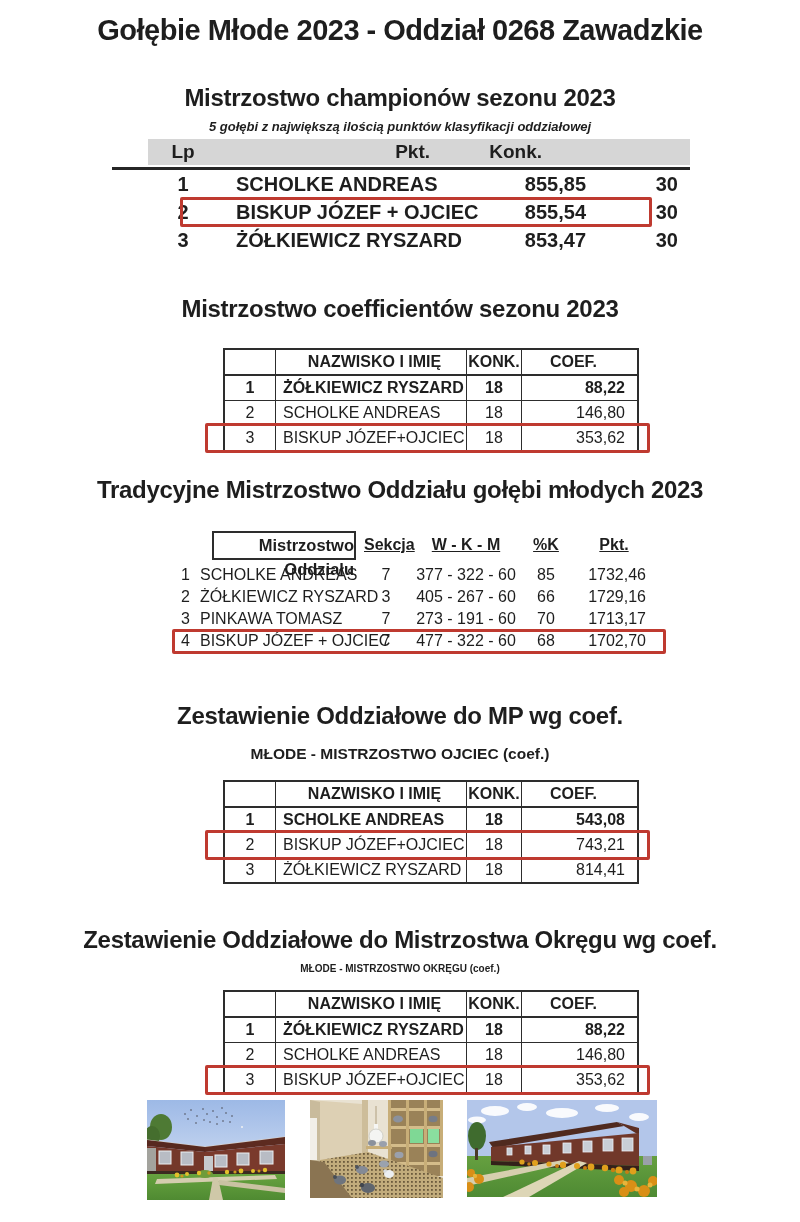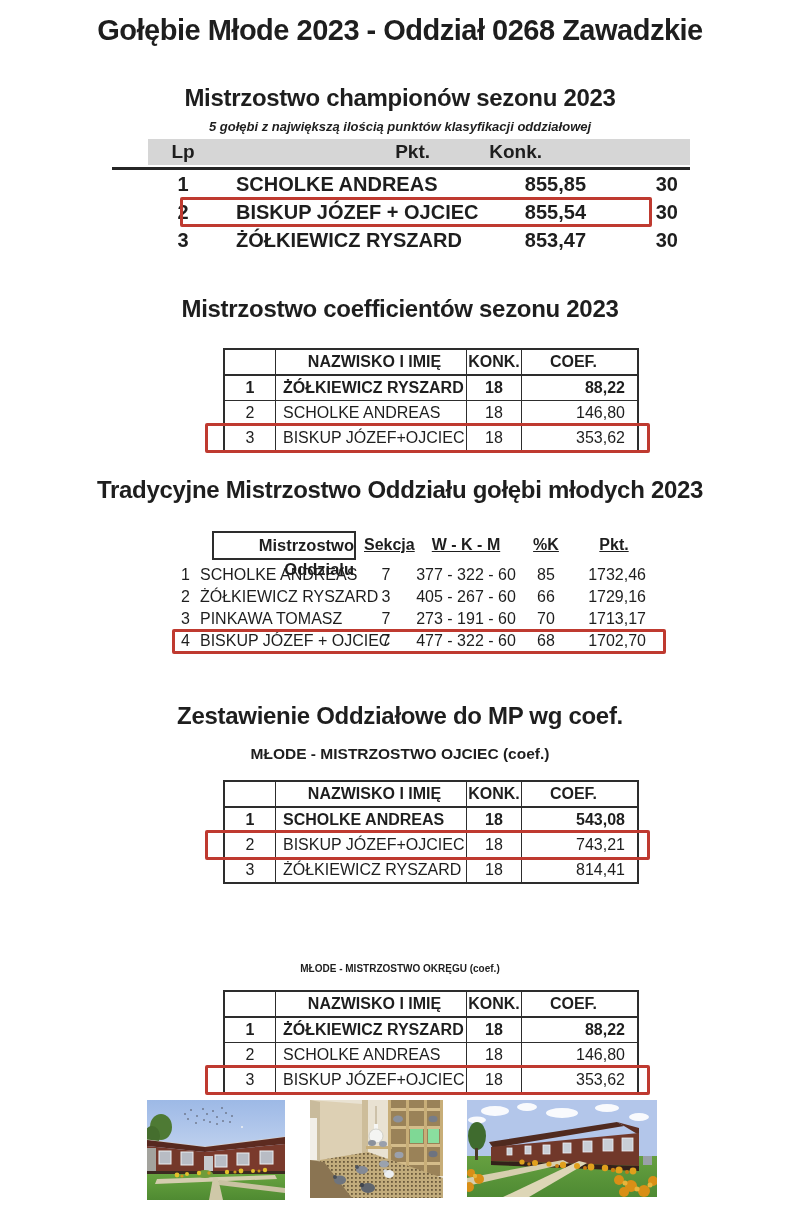--- a/index.html
+++ b/index.html
@@ -231,20 +231,21 @@
         </div>
         <div class="tcr">
           <div class="cell rank">3</div>
           <div class="cell name">ŻÓŁKIEWICZ RYSZARD</div>
           <div class="cell konk">18</div>
           <div class="cell coef">814,41</div>
         </div>
       </div>
   </div>
 
+  <div class="abs ctr sec-title s5-title">Zestawienie Oddziałowe do Mistrzostwa Okręgu wg coef.</div>
   <div class="abs ctr s5-sub">MŁODE - MISTRZOSTWO OKRĘGU (coef.)</div>
 
   <div class="abs tc t5">
     <div class="tcr hdr">
       <div class="cell rank"></div>
       <div class="cell name">NAZWISKO I IMIĘ</div>
       <div class="cell konk">KONK.</div>
       <div class="cell coef">COEF.</div>
     </div>
     <div data-rows="sections.okreg.rows">

